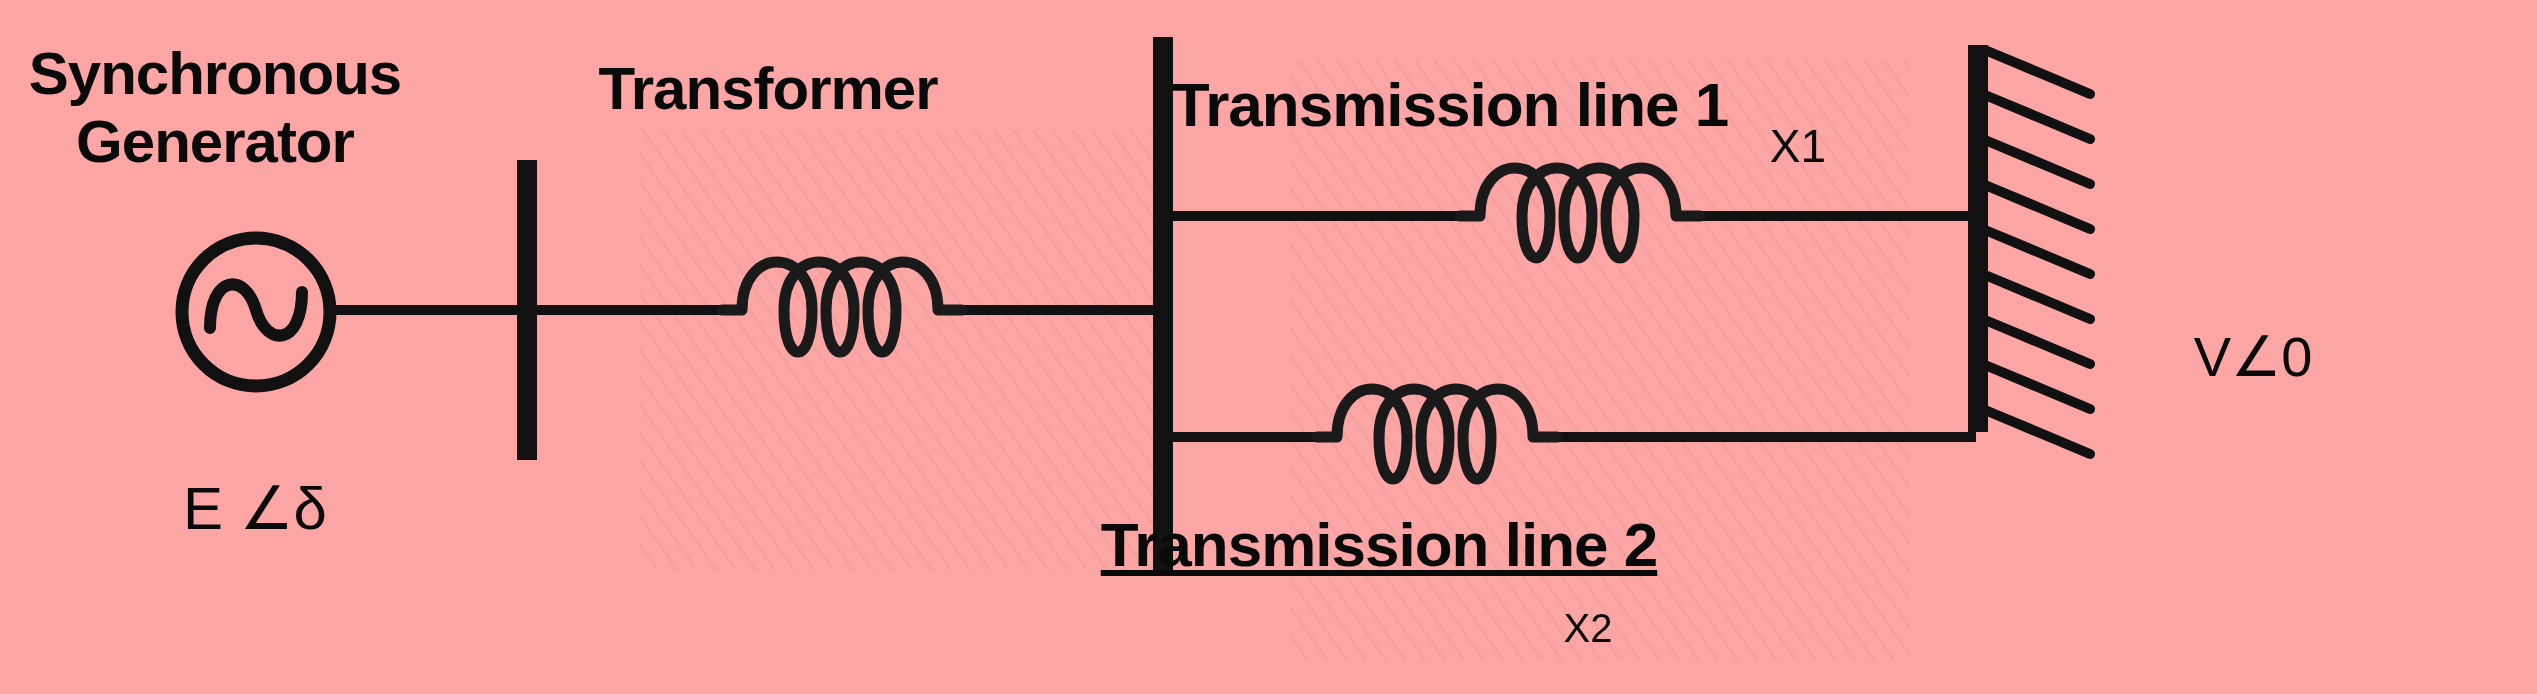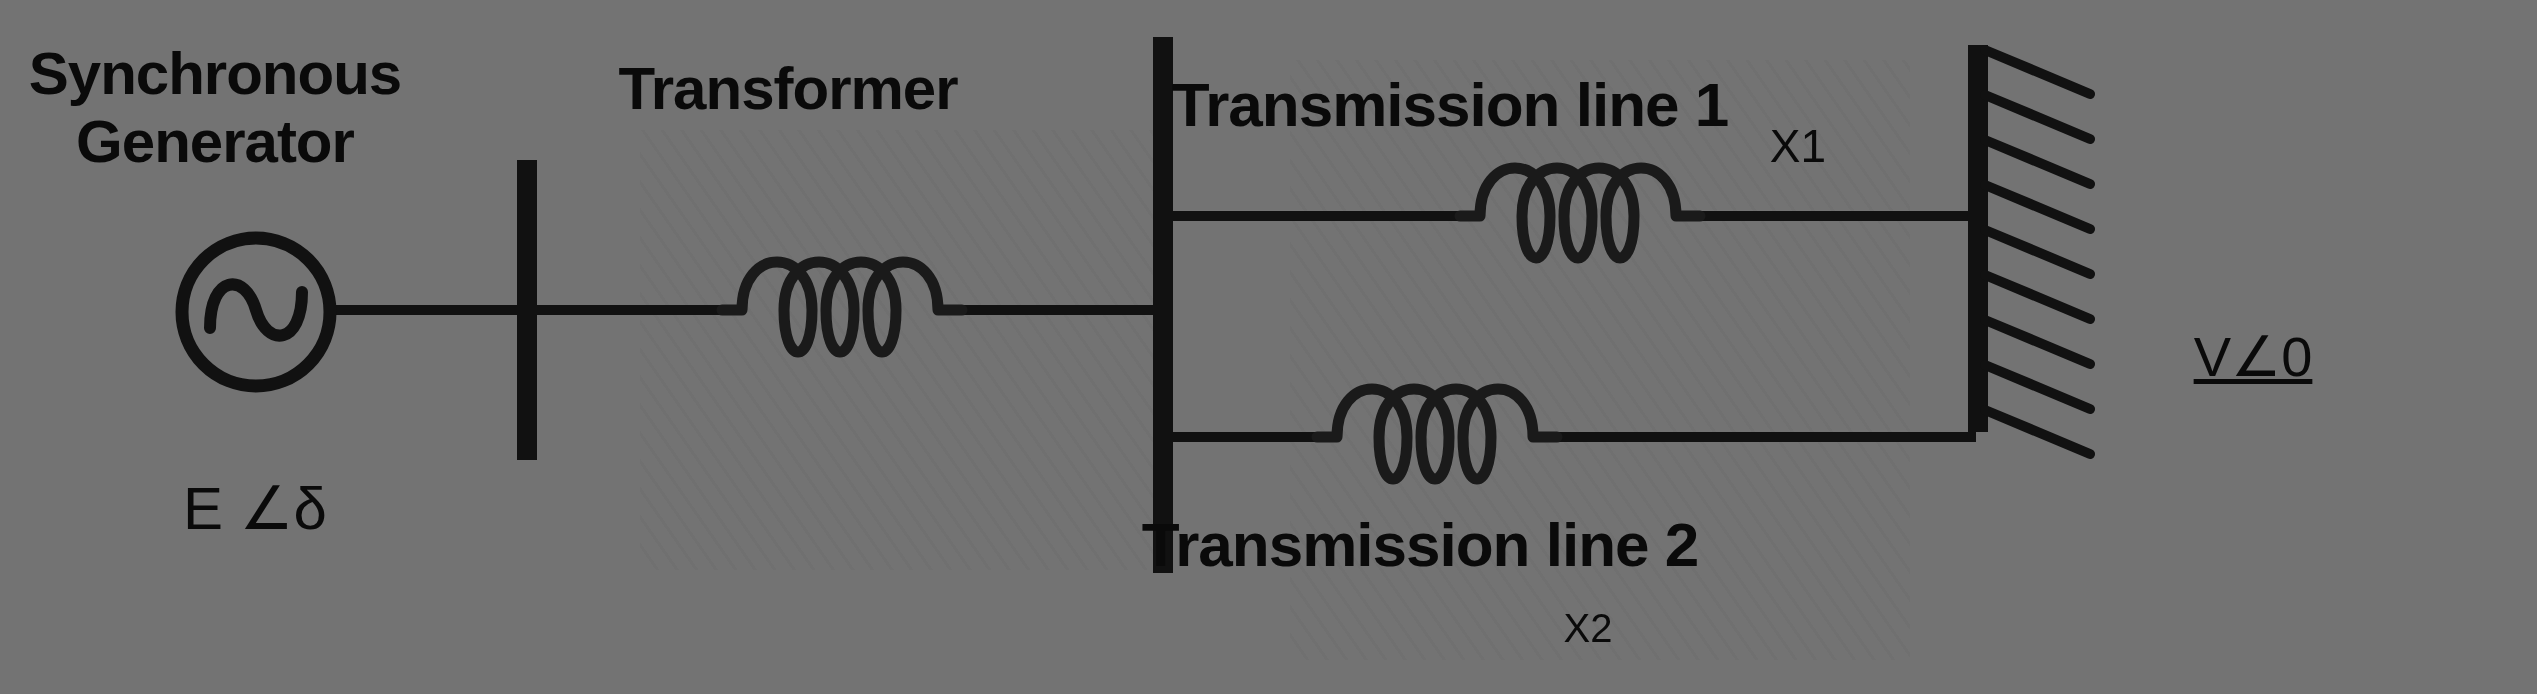--- a/index.html
+++ b/index.html
@@ -4,21 +4,21 @@
 <style>
   html, body {
     margin: 0;
     padding: 0;
     background: #ffffff;
   }
   #canvas {
     position: relative;
     width: 2537px;
     height: 694px;
-    background: #737373;
+    background: #fca5a5;
     overflow: hidden;
     font-family: "Liberation Sans", "DejaVu Sans", sans-serif;
     color: #0a0a0a;
   }
   .gfx {
     position: absolute;
     left: 0; top: 0;
     width: 2537px;
     height: 694px;
   }
@@ -103,27 +103,27 @@
         <line x1="1985" y1="365" x2="2090" y2="409"></line>
         <line x1="1985" y1="410" x2="2090" y2="454"></line>
       </g>
     </g>
   </svg>
 
   <div class="lbl bold" style="left:5px; top:40px; width:420px; font-size:60px; line-height:68px;">Synchronous Generator</div>
 
   <div class="lbl math" style="left:105px; top:475px; width:300px; font-size:60px; line-height:68px;">E ∠δ</div>
 
-  <div class="lbl bold" style="left:588px; top:55px; width:400px; font-size:60px; line-height:68px;">Transformer</div>
+  <div class="lbl bold" style="left:568px; top:55px; width:400px; font-size:60px; line-height:68px;">Transformer</div>
 
 
   <div class="lbl bold" style="left:1150px; top:22px; width:600px; font-size:62px; line-height:70px;margin-top:48px;">Transmission line 1</div>
 
   <div class="lbl math" style="left:1698px; top:113px; width:200px; font-size:46px; line-height:66px;">X1</div>
 
-  <div class="lbl bold" style="left:1120px; top:510px; width:600px; font-size:62px; line-height:70px;">Transmission line 2</div>
+  <div class="lbl bold" style="left:1079px; top:510px; width:600px; font-size:62px; line-height:70px;text-decoration:underline;">Transmission line 2</div>
 
   <div class="lbl math" style="left:1488px; top:595px; width:200px; font-size:40px; line-height:66px;">X2</div>
 
 
-  <div class="lbl math" style="left:2153px; top:325px; width:200px; font-size:56px; line-height:64px;text-decoration:underline;">V∠0</div>
+  <div class="lbl math" style="left:2153px; top:325px; width:200px; font-size:56px; line-height:64px;">V∠0</div>
 
 </div>
 
 </body></html>

